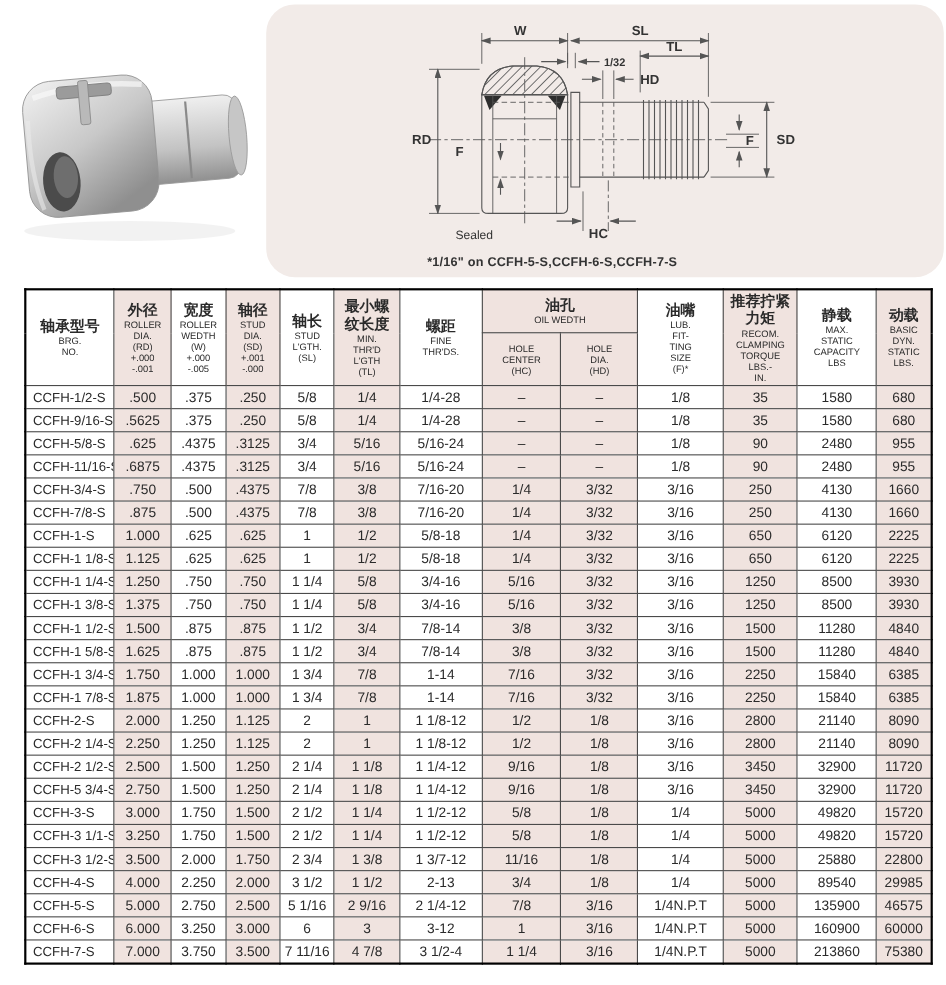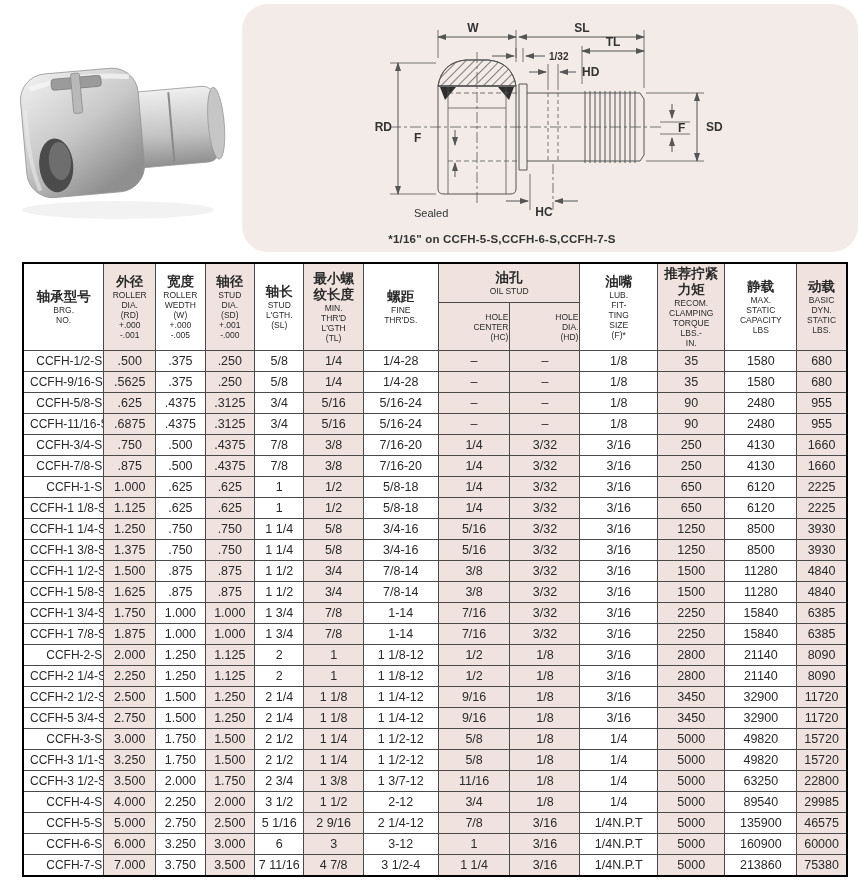--- a/index.html
+++ b/index.html
@@ -15,25 +15,25 @@
          background:var(--panel);border-radius:26px;}
   .panel svg{position:absolute;left:0;top:0;}
   .footnote{position:absolute;left:0;bottom:7px;width:520px;text-align:center;
             font-size:11.5px;font-weight:bold;color:#333;letter-spacing:.2px;}
   
   table.spec{position:absolute;left:22px;top:262px;width:826px;border-collapse:collapse;
              table-layout:fixed;font-size:12.5px;color:#2a2a2a;}
   table.spec th,table.spec td{border:1px solid var(--bd);}
   table.spec{border:2.5px solid #000;}
   table.spec td{height:20px;line-height:20px;text-align:center;padding:0 1px;white-space:nowrap;overflow:hidden;}
-  table.spec td.brg{text-align:right;padding-left:6px;font-size:12px;}
+  table.spec td.brg{text-align:left;padding-left:6px;font-size:12px;}
   .pk{background:var(--stripe);}
   thead th{vertical-align:middle;padding:2px 1px;font-weight:normal;}
   thead tr.r1 th{height:50px;}
-  thead tr.r2 th{height:38px;text-align:right;}
+  thead tr.r2 th{height:38px;}
   th .zh{display:block;font-size:13.5px;font-weight:bold;white-space:pre-line;line-height:1.15;}
   th .en{display:block;font-size:8.5px;line-height:1.18;white-space:pre-line;margin-top:1px;letter-spacing:0;}
   th.oiltop{height:30px !important;}
   svg text{font-family:"Liberation Sans","DejaVu Sans",sans-serif;fill:#333;}
   .dimlbl{font-size:12px;font-weight:bold;}
   .dimsm{font-size:10px;font-weight:bold;}
   .plain{font-size:11px;}
 </style>
 </head>
 <body>
@@ -242,21 +242,21 @@
 L'GTH
 (TL)</span>
           </th>
         <th rowspan="2">
             <span class="zh">螺距</span>
             <span class="en">FINE
 THR'DS.</span>
           </th>
         <th colspan="2" class="pk oiltop">
             <span class="zh">油孔</span>
-            <span class="en">OIL STUD</span>
+            <span class="en">OIL WEDTH</span>
           </th>
         <th rowspan="2">
             <span class="zh">油嘴</span>
             <span class="en">LUB.
 FIT-
 TING
 SIZE
 (F)*</span>
           </th>
         <th rowspan="2" class="pk">
@@ -602,31 +602,31 @@
           <td class="pk">3.500</td>
           <td>2.000</td>
           <td class="pk">1.750</td>
           <td>2 3/4</td>
           <td class="pk">1 3/8</td>
           <td>1 3/7-12</td>
           <td class="pk">11/16</td>
           <td class="pk">1/8</td>
           <td>1/4</td>
           <td class="pk">5000</td>
-          <td>63250</td>
+          <td>25880</td>
           <td class="pk">22800</td>
         </tr>
         <tr>
           <td class="brg">CCFH-4-S</td>
           <td class="pk">4.000</td>
           <td>2.250</td>
           <td class="pk">2.000</td>
           <td>3 1/2</td>
           <td class="pk">1 1/2</td>
-          <td>2-12</td>
+          <td>2-13</td>
           <td class="pk">3/4</td>
           <td class="pk">1/8</td>
           <td>1/4</td>
           <td class="pk">5000</td>
           <td>89540</td>
           <td class="pk">29985</td>
         </tr>
         <tr>
           <td class="brg">CCFH-5-S</td>
           <td class="pk">5.000</td>

